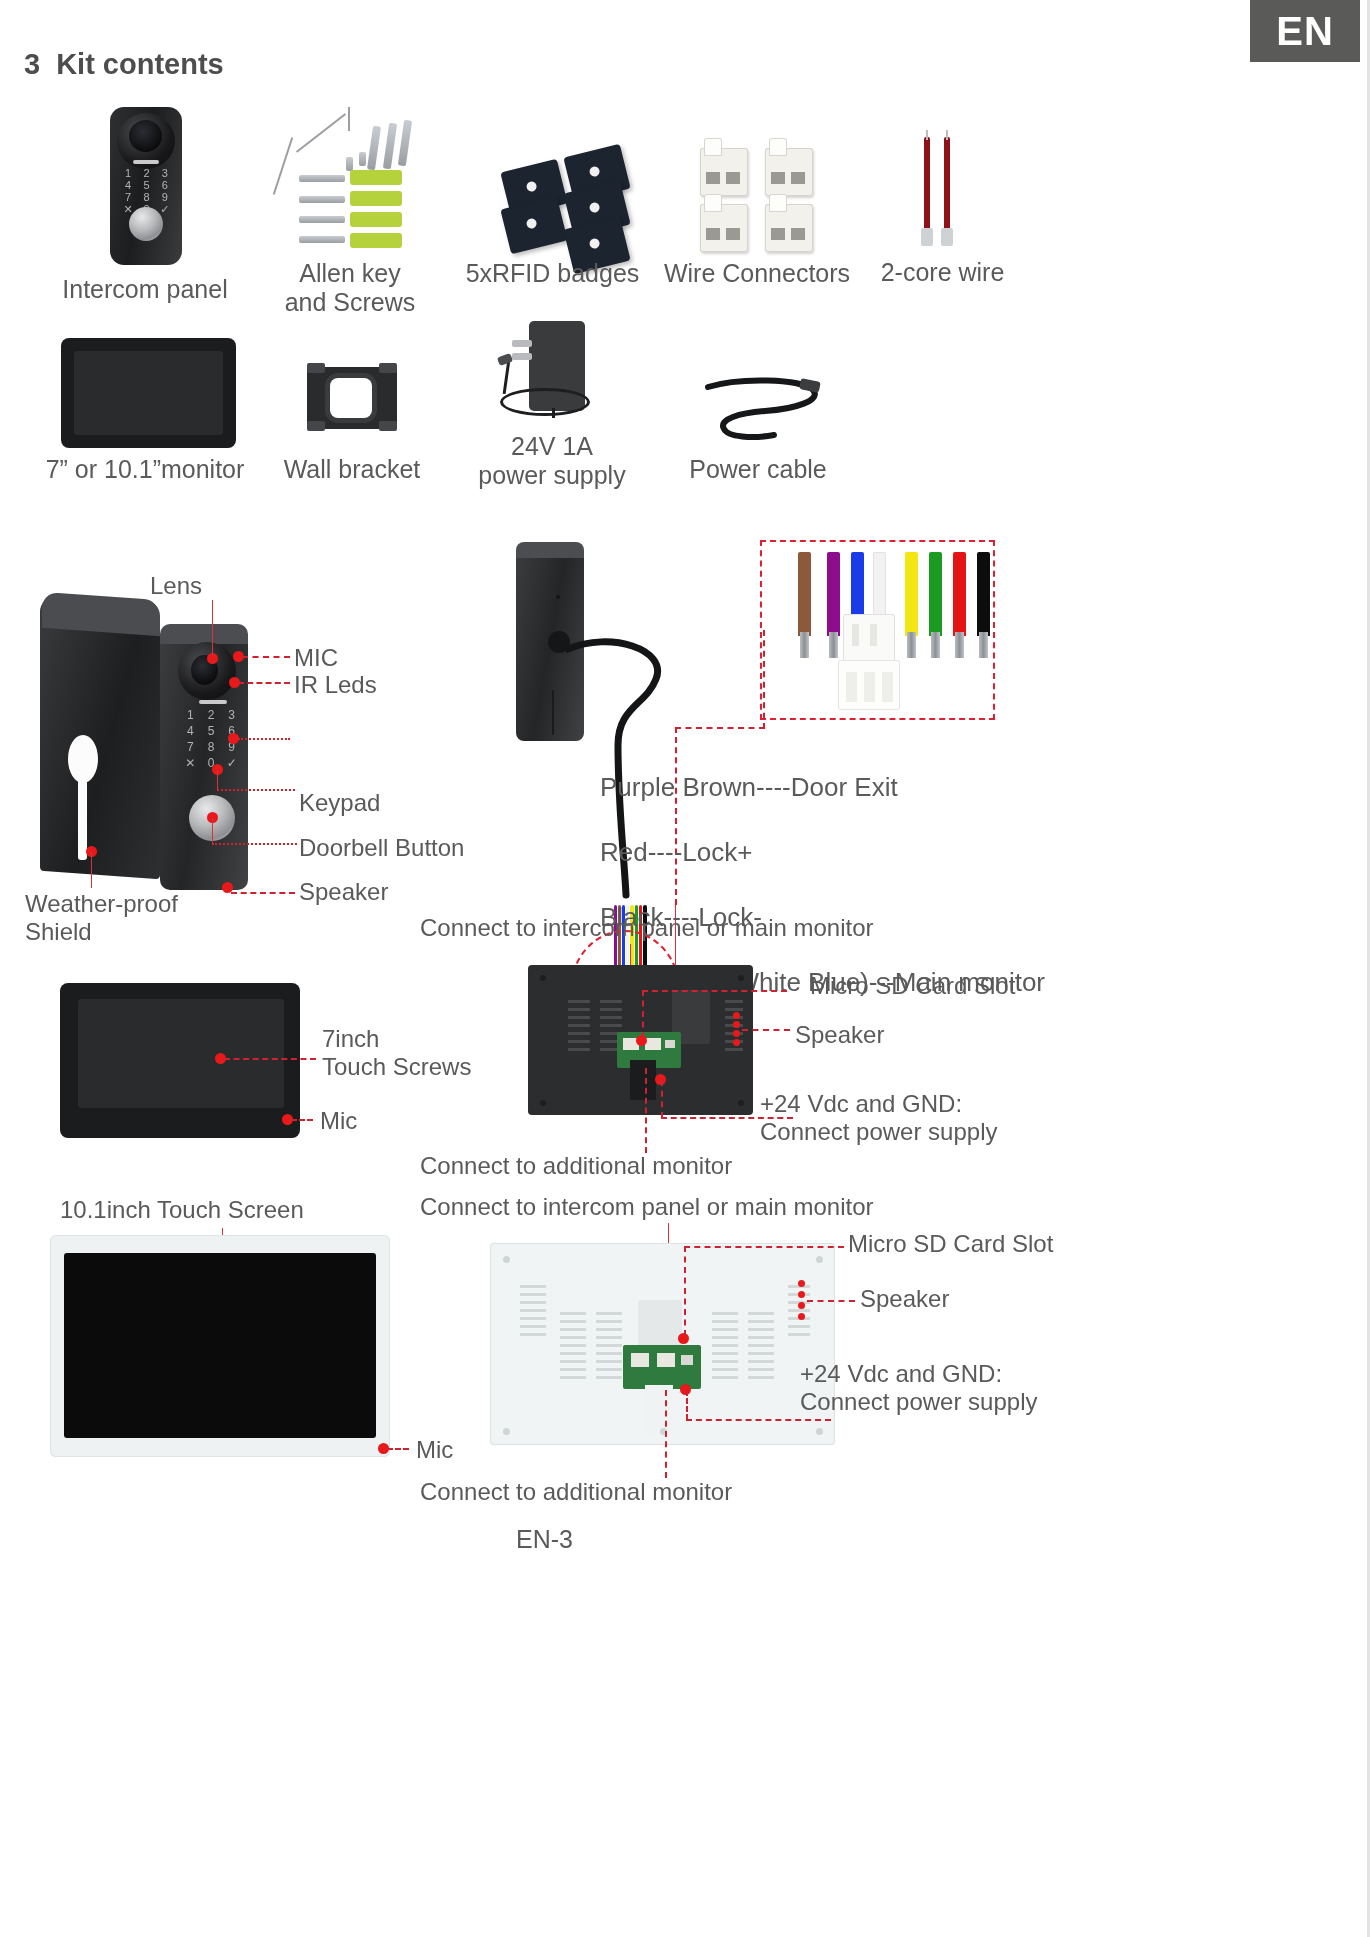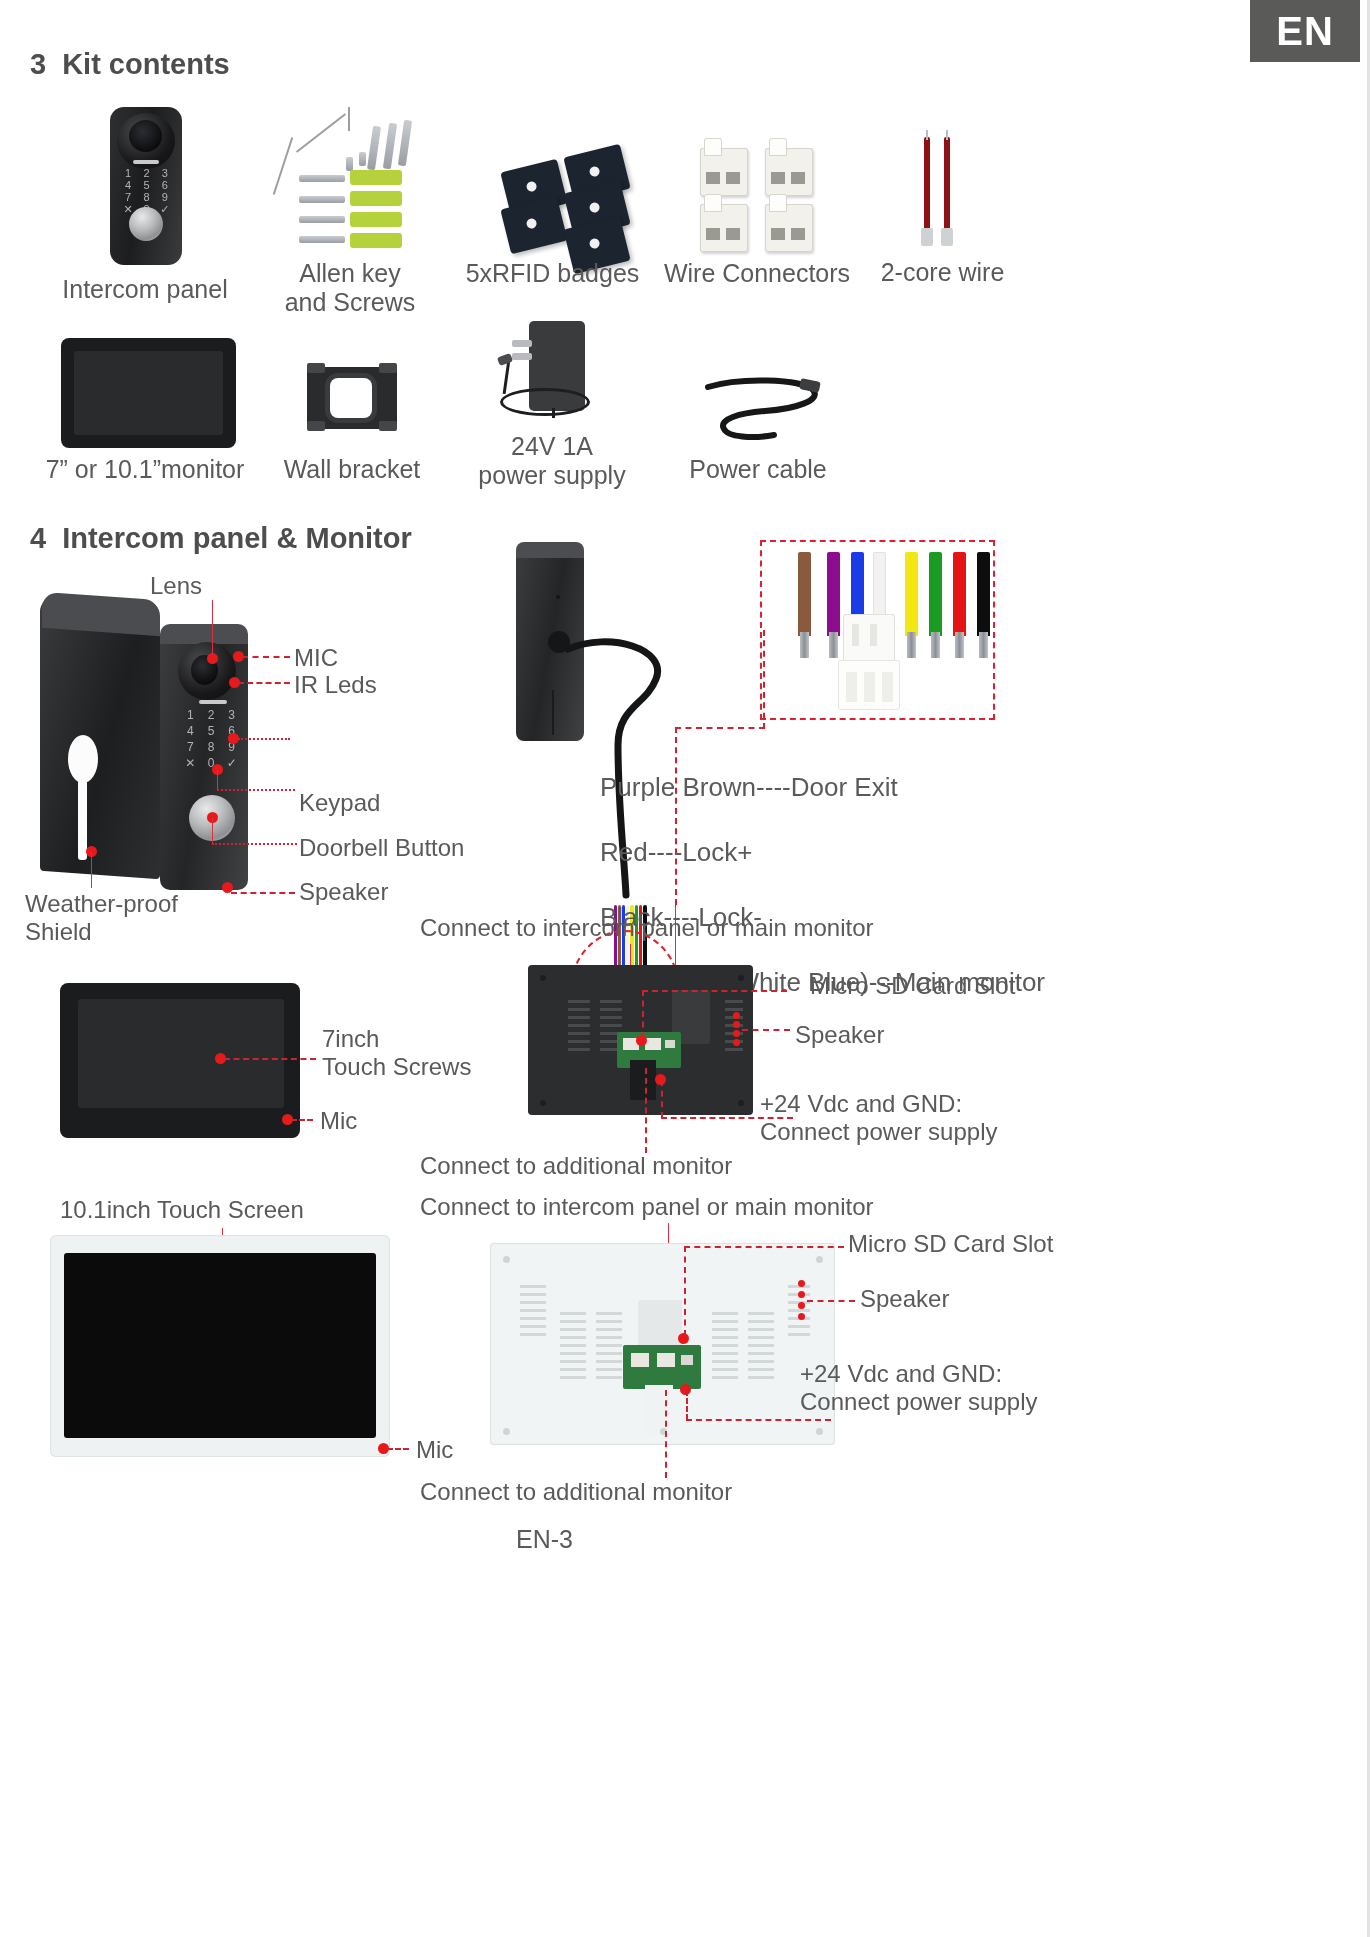--- a/index.html
+++ b/index.html
@@ -177,21 +177,21 @@
 </style>
 </head>
 <body>
 
 <div class="page">
 
   <div class="right-rule"></div>
 
   <div class="lang-badge">EN</div>
 
-  <div class="sect-head" style="left:30px; top:48px;text-align:right;">
+  <div class="sect-head" style="left:24px; top:48px;text-align:right;">
     <span class="num">3</span><span>Kit contents</span>
   </div>
 
   <div>
     <div class="panel-body" style="left:110px; top:107px; width:72px; height:158px;"></div>
     <div class="panel-lens" style="left:117px; top:113px; width:58px; height:56px;"></div>
     <div class="panel-lens-in" style="left:129px; top:120px; width:33px; height:32px;"></div>
     <div class="panel-bar" style="left:133px; top:160px; width:26px; height:4px;"></div>
     <div class="keypad" style="left:119px; top:167px; width:55px; height:45px;">
       <span>1</span>
@@ -316,23 +316,20 @@
       <rect x="100" y="5" width="20" height="11" rx="3" fill="#3c3d3f" transform="rotate(12 110 10)"></rect>
     </svg>
   </div>
 
   <div class="cap" style="left:10px; top:455px; width:270px;">7” or 10.1”monitor</div>
   <div class="cap" style="left:272px; top:455px; width:160px;">Wall bracket</div>
   <div class="cap" style="left:452px; top:432px; width:200px;">24V 1A
 power supply</div>
   <div class="cap" style="left:668px; top:455px; width:180px;">Power cable</div>
 
-  <div class="sect-head" style="left:30px; top:522px;">
-    <span class="num">4</span><span>Intercom panel &amp; Monitor</span>
-  </div>
 
   <div>
     <div class="shield" style="left:40px; top:600px; width:120px; height:275px; transform: skewY(4deg);"></div>
     <div style="position:absolute;left:42px;top:596px;width:118px;height:36px;background:#4b4c4f;border-radius:16px 16px 0 0;transform:skewY(4deg);"></div>
     <div class="shield-hole" style="left:68px; top:735px; width:30px; height:48px;border-radius:50%;"></div>
     <div class="shield-slot" style="left:78px; top:780px; width:9px; height:80px;"></div>
   </div>
 
   <div>
     <div class="p4" style="left:160px; top:628px; width:88px; height:262px;"></div>

